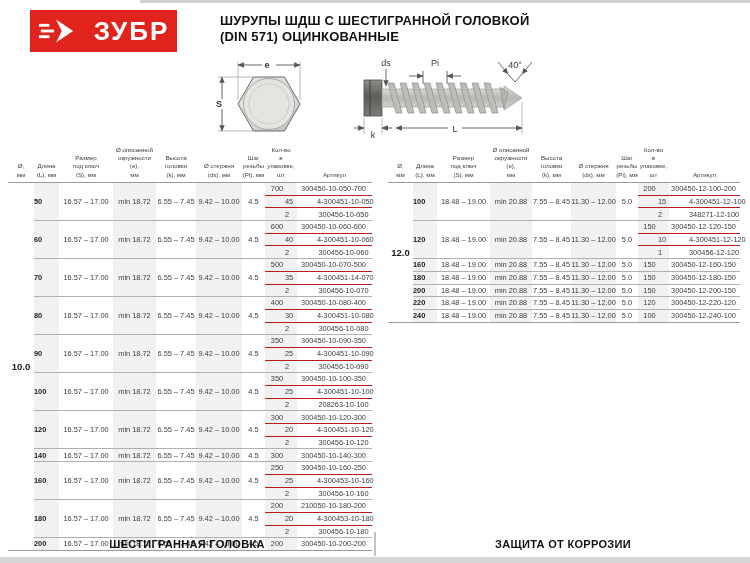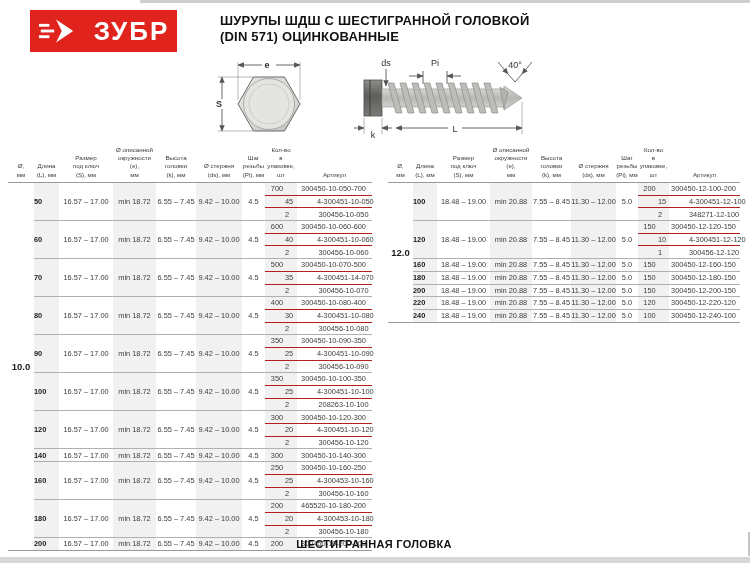--- a/index.html
+++ b/index.html
@@ -371,21 +371,21 @@
           <td class="art">300456-10-160</td>
         </tr>
         <tr class="grp">
           <td class="len s" rowspan="3">180</td>
           <td rowspan="3">16.57 – 17.00</td>
           <td class="s" rowspan="3">min 18.72</td>
           <td rowspan="3">6.55 – 7.45</td>
           <td class="s" rowspan="3">9.42 – 10.00</td>
           <td rowspan="3">4.5</td>
           <td class="qty s">200</td>
-          <td class="art">465520-10-180-200</td>
+          <td class="art">210050-10-180-200</td>
         </tr>
         <tr class=" sub">
           <td class="qty s">20</td>
           <td class="art">4-300453-10-180</td>
         </tr>
         <tr class=" sub">
           <td class="qty s">2</td>
           <td class="art">300456-10-180</td>
         </tr>
         <tr class="grp">
@@ -526,16 +526,17 @@
           <td class="qty s">100</td>
           <td class="art">300450-12-240-100</td>
         </tr>
       </tbody>
     </table>
 
   <div class="footer">
     <div class="item">ШЕСТИГРАННАЯ ГОЛОВКА</div>
     <div class="divider"></div>
     <div class="divider"></div>
+    <div class="item">ЗАЩИТА ОТ КОРРОЗИИ</div>
   </div>
 
   <div class="bottom-edge"></div>
 </div>
 
 </body></html>

